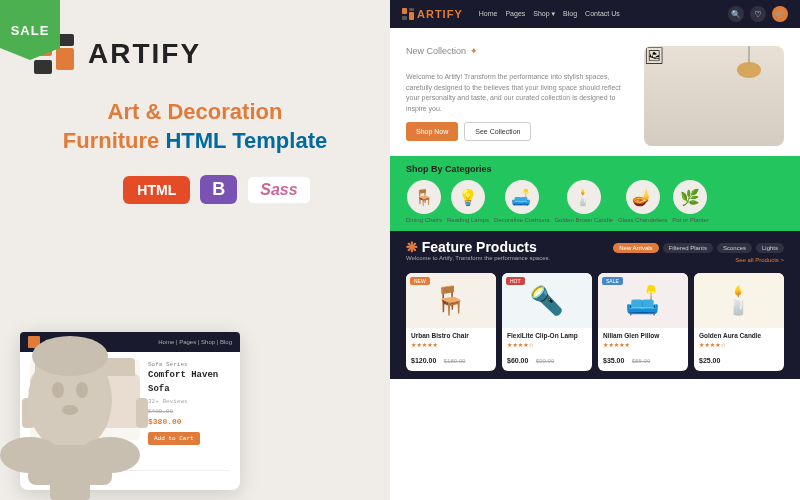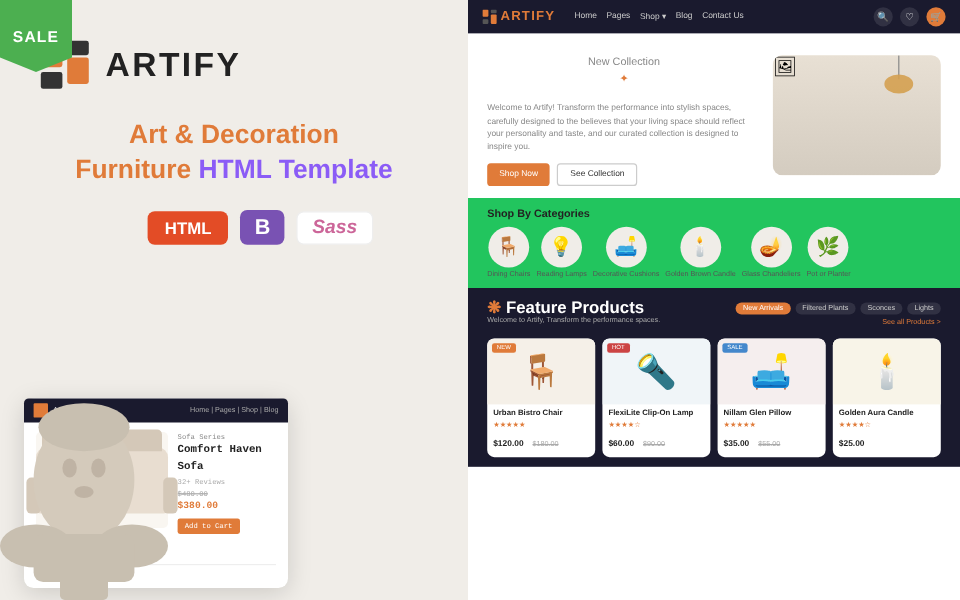--- a/index.html
+++ b/index.html
@@ -264,21 +264,20 @@
       flex: 1;
     }
 
     .hero-subtitle {
       font-size: 9px;
       color: #888;
       margin-bottom: 16px;
       display: flex;
       align-items: center;
       gap: 4px;
-      flex-direction: column;
     }
 
     .hero-title {
       font-size: 20px;
       font-weight: 900;
       line-height: 1.2;
       color: #222;
     }
 
     .hero-title .orange {
@@ -515,21 +514,21 @@
       <rect x="26" y="4" width="18" height="12" fill="#333" rx="2"></rect>
       <circle cx="13" cy="10" r="3" fill="white" opacity="0.7"></circle>
     </svg>
     <span class="logo-text">ARTIFY</span>
   </div>
 
   <div class="tagline">
     <h2>
       <span>Art &amp; Decoration</span><br>
       <span>Furniture</span>
-      <span style="color:#8b5cf6;">HTML Template</span>
+      <span style="color:#0369a1;">HTML Template</span>
     </h2>
   </div>
 
   <div class="tech-badges">
     <span class="badge-html">HTML</span>
     <span class="badge-bootstrap">B</span>
     <span class="badge-sass">Sass</span>
   </div>
 
   <div class="preview-card">

